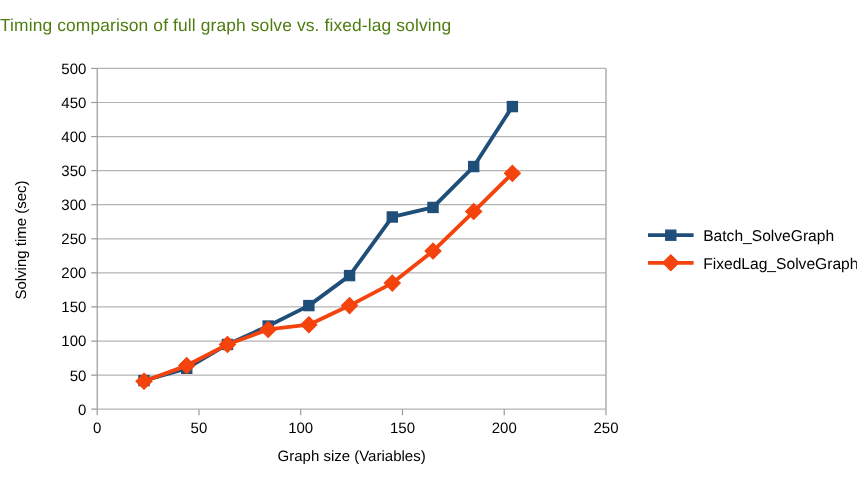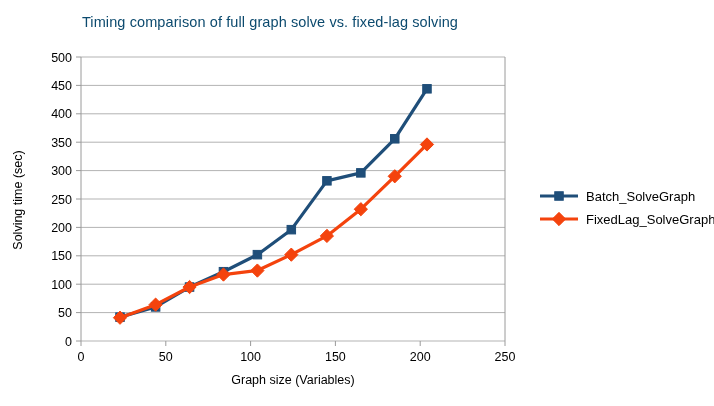--- a/index.html
+++ b/index.html
@@ -19,23 +19,22 @@
     position: absolute;
     left: 0; top: 0;
     width: 714px;
     height: 406px;
   }
   .chart-title {
     position: absolute;
     left: 0;
     top: 14px;
     width: 540px;
-    text-align: center;
     font-size: 14.5px;
-    color: #0c4a6e;
+    color: #4d7c0f;
     letter-spacing: 0.1px;
   }
   svg.plot {
     position: absolute;
     left: 0;
     top: 0;
   }
   .tick-label {
     font-family: "Liberation Sans", sans-serif;
     font-size: 12.5px;

